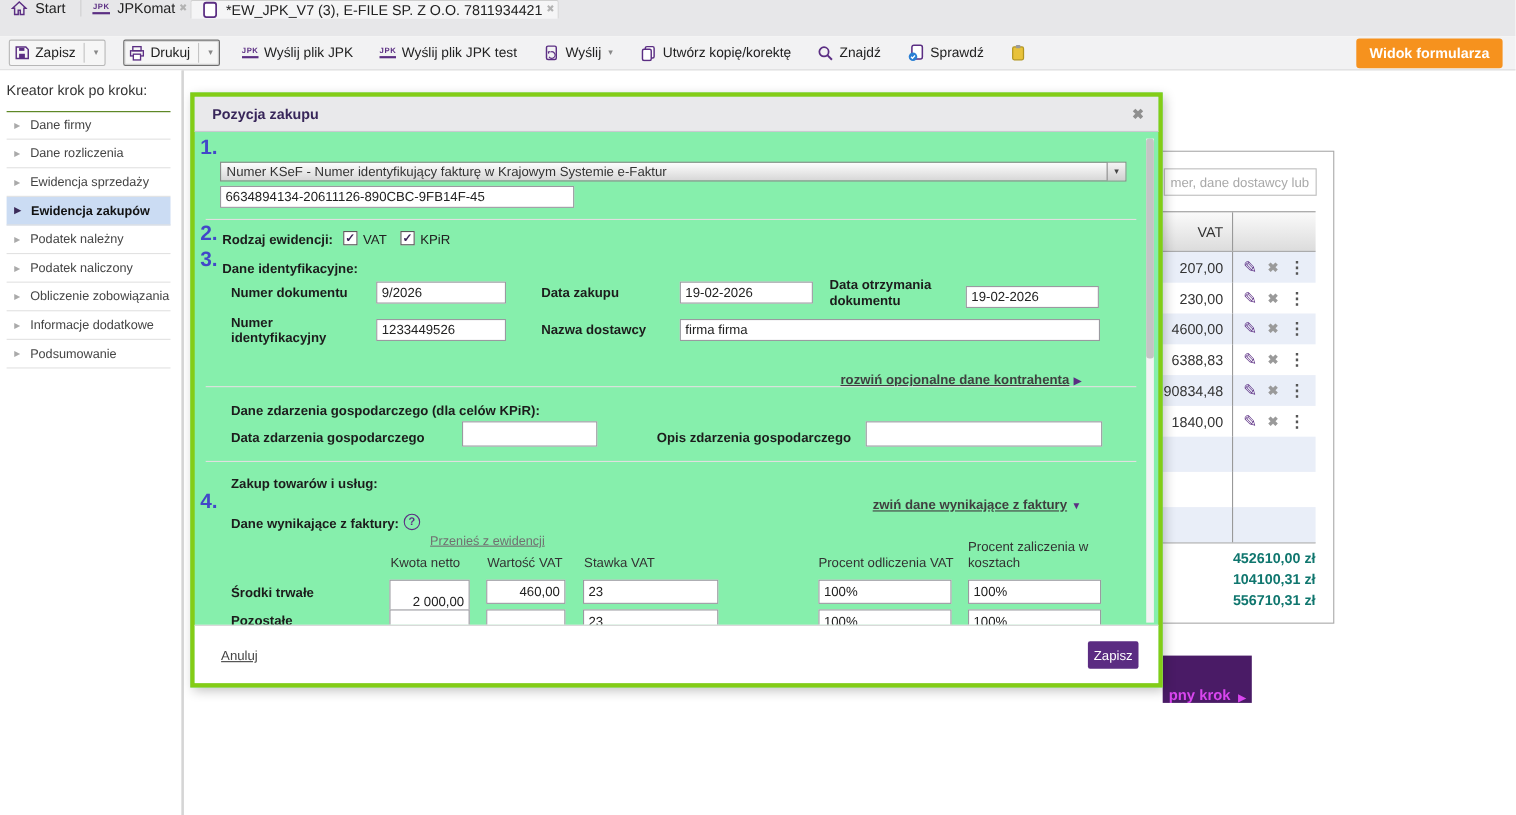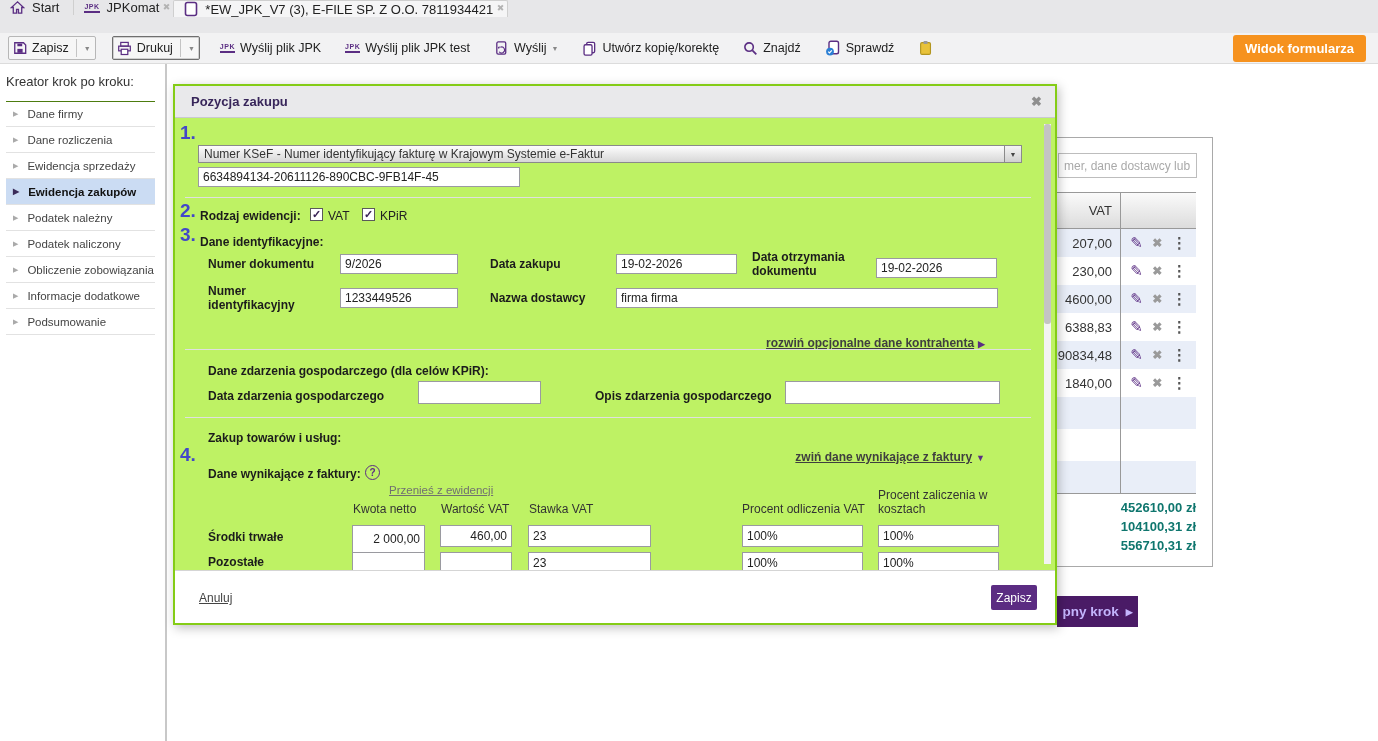--- a/index.html
+++ b/index.html
@@ -60,29 +60,29 @@
   .bt-row.stripe { background: #e9eef8; }
   .bt-val { flex: 1; display: flex; align-items: center; justify-content: flex-end;
             padding-right: 8px; }
   .bt-actions { width: 76px; border-left: 1px solid #999; display: flex; align-items: center;
                 justify-content: space-evenly; }
   .act-edit { color: #5b2e83; font-size: 15px; cursor: pointer; }
   .act-del { color: #9a9a9a; font-size: 12px; font-weight: bold; cursor: pointer; }
   .act-more { color: #555; font-size: 15px; font-weight: bold; cursor: pointer; }
   .bg-totals { position: absolute; left: 996px; top: 498px; width: 200px; z-index: 2;
                text-align: right; font-size: 13px; font-weight: bold; color: #0f766e; line-height: 19px; }
-  .next-btn { position: absolute; left: 1057px; top: 596px; width: 81px; height: 31px; z-index: 2;
-              background: #4a1b66; color: #c4b5fd; font-weight: bold; font-size: 13.5px; border: none;
-              display: flex; align-items: center; justify-content: center; gap: 7px; cursor: pointer;
+  .next-btn { position: absolute; left: 1057px; top: 596px; width: 81px; height: 43px; z-index: 2;
+              background: #4a1b66; color: #d946ef; font-weight: bold; font-size: 13.5px; border: none;
+              display: flex; align-items: flex-end; justify-content: center; gap: 7px; cursor: pointer;
               font-family: "Liberation Sans", sans-serif; }
   .next-btn .play { font-size: 9px; }
 
   
   .modal { position: absolute; left: 173px; top: 84px; width: 884px; height: 541px; z-index: 30;
-           background: #bef264; border: 2px solid #84cc16; box-shadow: 2px 3px 10px rgba(0,0,0,.25); }
+           background: #86efac; border: 4px solid #84cc16; box-shadow: 2px 3px 10px rgba(0,0,0,.25); }
   .m-titlebar { position: absolute; top: 0; left: 0; right: 0; height: 32px; background: #e9e9eb;
                 border-bottom: 1px solid #c9c9d0; display: flex; align-items: center; }
   .m-title { font-size: 13px; font-weight: bold; color: #38265a; padding-left: 16px; }
   .m-close { position: absolute; right: 13px; top: 8px; color: #8f8f8f; font-size: 13px;
              font-weight: bold; cursor: pointer; }
   .m-content { position: absolute; top: 32px; left: 0; right: 0; bottom: 53px; overflow: hidden; }
   .m-footer { position: absolute; bottom: 0; left: 0; right: 0; height: 53px;
               border-top: 1px solid #d5d5d5; background: #fff; }
   .m-num { position: absolute; font-size: 19px; font-weight: bold; color: #4247c9; }
   .m-lbl { position: absolute; font-size: 12px; font-weight: bold; color: #1c1c1c; }
@@ -415,21 +415,21 @@
       <div class="q-icon" style="left:190px;top:347px;">?</div>
       <div class="m-link" style="left:214px;top:350px;font-size:11.5px;color:#707070;">Przenieś z ewidencji</div>
 
       <div class="m-colhead" style="left:178px;top:384px;">Kwota netto</div>
       <div class="m-colhead" style="left:266px;top:384px;">Wartość VAT</div>
       <div class="m-colhead" style="left:354px;top:384px;">Stawka VAT</div>
       <div class="m-colhead" style="left:567px;top:384px;">Procent odliczenia VAT</div>
       <div class="m-colhead" style="left:703px;top:370px;width:118px;line-height:14px;">Procent zaliczenia w kosztach</div>
 
       <div class="m-lbl" style="left:33px;top:412px;">Środki trwałe</div>
-      <input class="m-input num" style="left: 177px; top: 407px; width: 73px; height: 28px;" value="2 000,00">
+      <input class="m-input num" style="left: 177px; top: 407px; width: 73px; height: 40px;" value="2 000,00">
       <input class="m-input num" style="left: 265px; top: 407px; width: 72px; height: 22px;" value="460,00">
       <input class="m-input" style="left: 353px; top: 407px; width: 123px; height: 22px;" value="23">
       <input class="m-input" style="left: 567px; top: 407px; width: 121px; height: 22px;" value="100%">
       <input class="m-input" style="left: 703px; top: 407px; width: 121px; height: 22px;" value="100%">
 
       <div class="m-lbl" style="left:33px;top:437px;">Pozostałe</div>
       <input class="m-input num" style="left: 177px; top: 434px; width: 73px; height: 22px;" value="">
       <input class="m-input num" style="left: 265px; top: 434px; width: 72px; height: 22px;" value="">
       <input class="m-input" style="left: 353px; top: 434px; width: 123px; height: 22px;" value="23">
       <input class="m-input" style="left: 567px; top: 434px; width: 121px; height: 22px;" value="100%">

